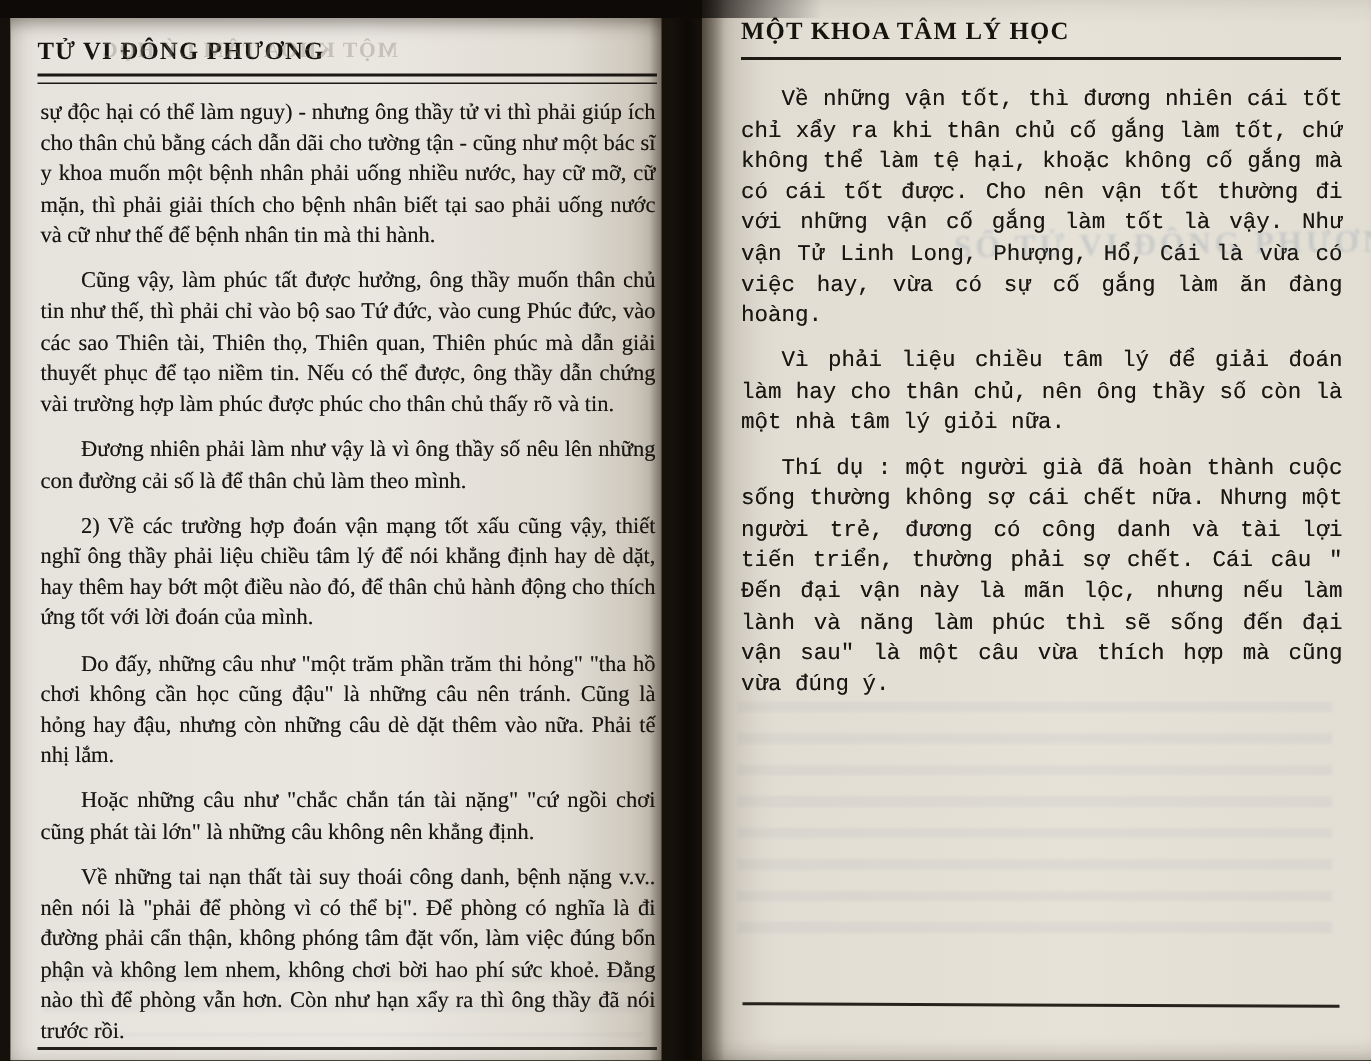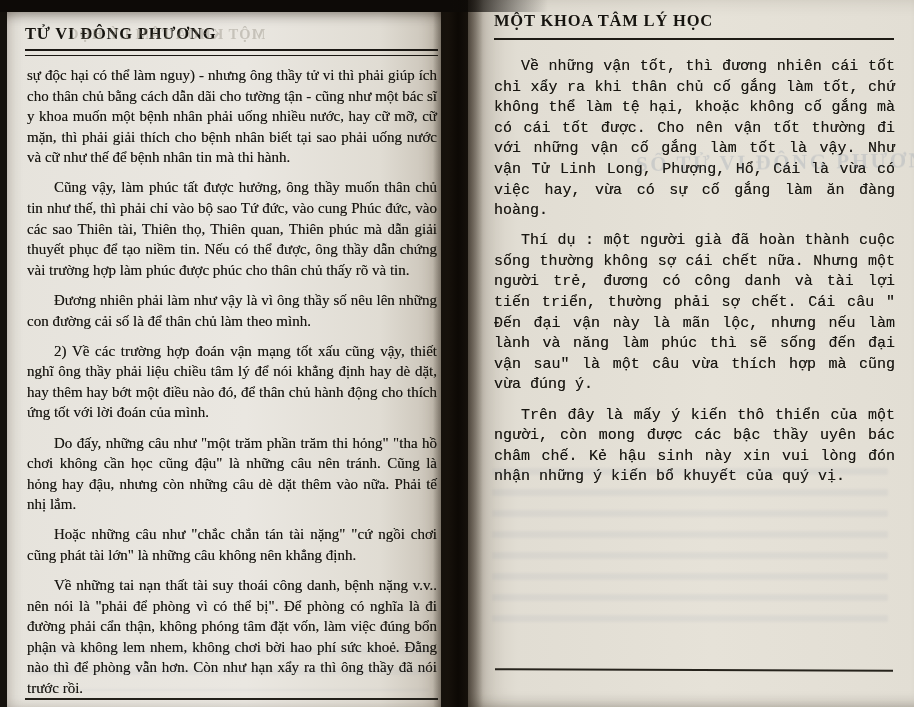--- a/index.html
+++ b/index.html
@@ -113,22 +113,22 @@
   <div class="page page-right">
     <div class="head-block-right">
       <span class="running-head">MỘT KHOA TÂM LÝ HỌC</span>
       <div class="rule-single"></div>
     </div>
 
     <div class="ghost-title">SỐ TỬ VI ĐÔNG PHƯƠNG</div>
 
     <div class="bodytext col-right">
       <p class="indent">Về những vận tốt, thì đương nhiên cái tốt chỉ xẩy ra khi thân chủ cố gắng làm tốt, chứ không thể làm tệ hại, khoặc không cố gắng mà có cái tốt được. Cho nên vận tốt thường đi với những vận cố gắng làm tốt là vậy. Như vận Tử Linh Long, Phượng, Hổ, Cái là vừa có việc hay, vừa có sự cố gắng làm ăn đàng hoàng.</p>
+      <p class="indent">Vì phải liệu chiều tâm lý để giải đoán làm hay cho thân chủ, nên ông thầy số còn là một nhà tâm lý giỏi nữa.</p>
       <p class="indent">Thí dụ : một người già đã hoàn thành cuộc sống thường không sợ cái chết nữa. Nhưng một người trẻ, đương có công danh và tài lợi tiến triển, thường phải sợ chết. Cái câu " Đến đại vận này là mãn lộc, nhưng nếu làm lành và năng làm phúc thì sẽ sống đến đại vận sau" là một câu vừa thích hợp mà cũng vừa đúng ý.</p>
-      <p class="indent">Trên đây là mấy ý kiến thô thiển của một người, còn mong được các bậc thầy uyên bác châm chế. Kẻ hậu sinh này xin vui lòng đón nhận những ý kiến bổ khuyết của quý vị.</p>
     </div>
 
     <div class="bleed bleed-right-lower"></div>
     <div class="footer-rule-right"></div>
   </div>
 
   <div class="gutter"></div>
   <div class="top-strip"></div>
 </div>
 

